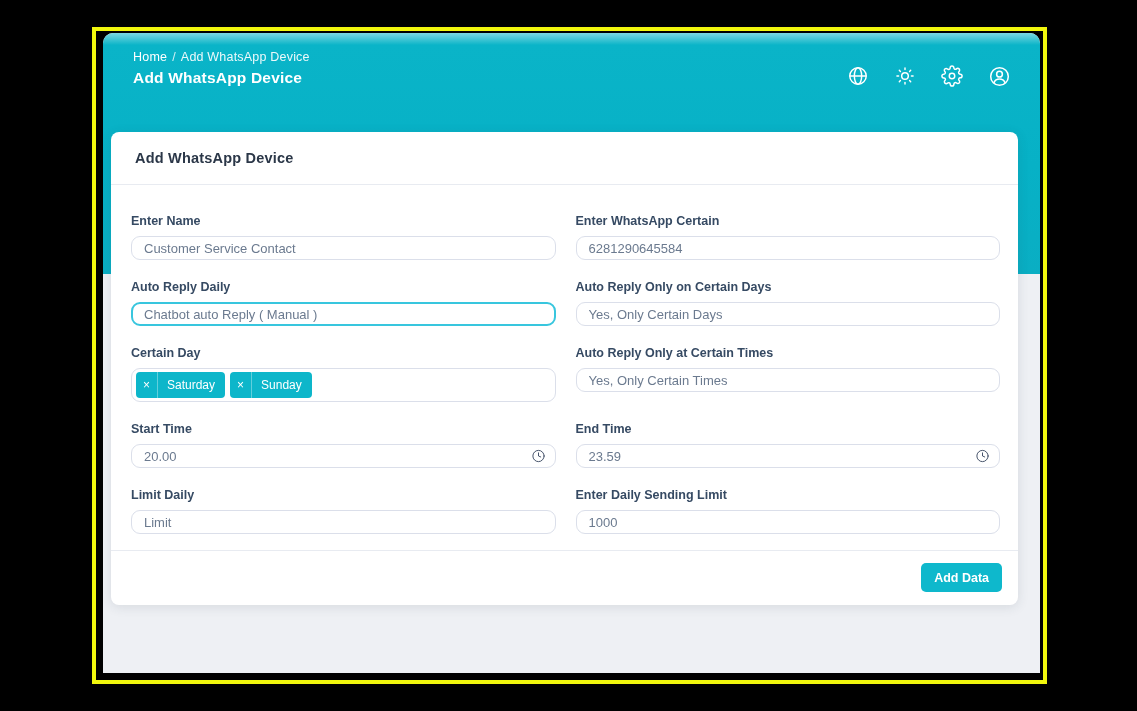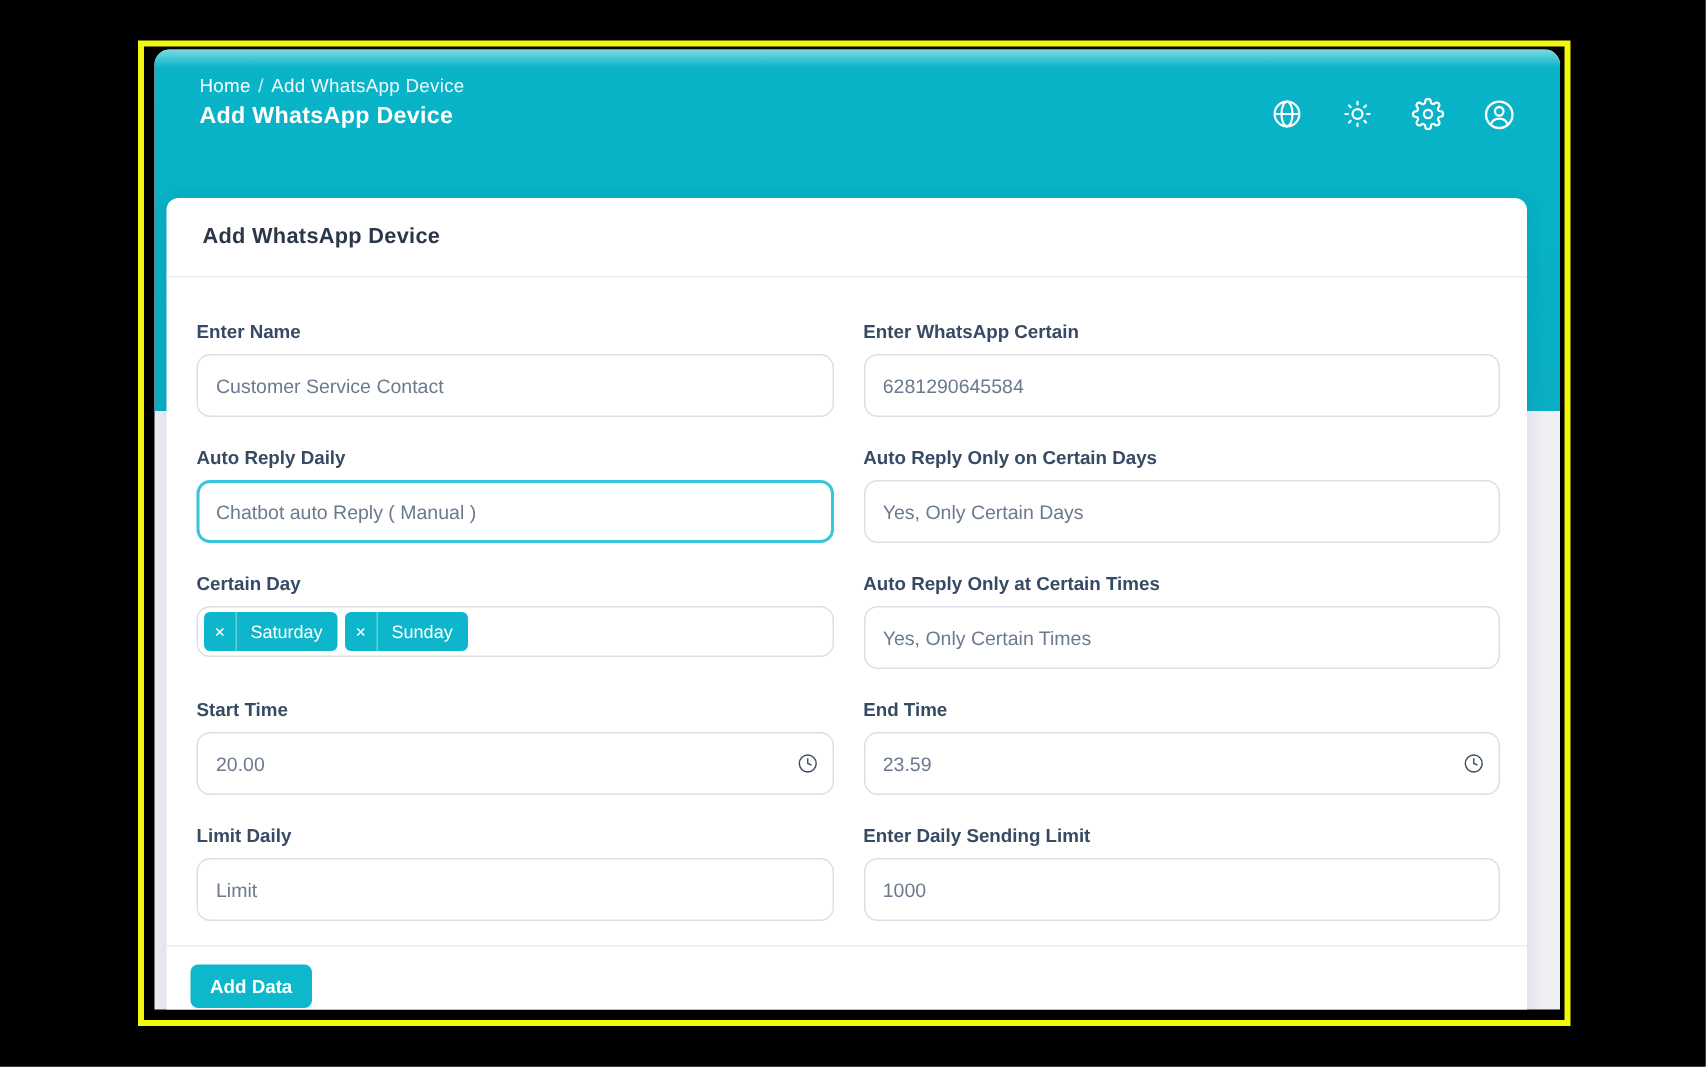--- a/index.html
+++ b/index.html
@@ -29,41 +29,41 @@
   .card { margin:-142px 22px 0 8px; background:#ffffff; border-radius:8px;
           box-shadow:0 2px 12px rgba(43,55,72,0.12); }
   .card-head { padding:17px 24px; border-bottom:1px solid #e8ebf1; }
   .card-title { font-size:14.5px; font-weight:bold; color:#2b3748; letter-spacing:.2px; }
 
   .form-grid { display:grid; grid-template-columns:1fr 1fr; column-gap:26px; row-gap:17px;
                padding:29px 18px 16px 20px;gap:20px; }
   .fgroup { display:flex; flex-direction:column; }
   .flabel { font-size:12.5px; font-weight:bold; color:#364a63; margin-bottom:8px; }
   .fwrap { position:relative; }
-  .finput { width:100%; height:42px; border:1px solid #dbdfea; border-radius:9px;
+  .finput { width:100%; height:24px; border:1px solid #dbdfea; border-radius:9px;
             background:#fff; padding:0 12px; font-size:13px; color:#6b7a8f;
             font-family:"Liberation Sans", sans-serif; outline:none; }
   .finput::placeholder { color:#6b7a8f; opacity:1; }
   .finput.focused { border:2px solid #38c6de; padding:0 11px; }
   .finput.has-icon { padding-right:34px; }
   .fwrap .suffix-icon { position:absolute; right:10px; top:50%; transform:translateY(-50%);
                         display:flex; cursor:pointer; }
   .fwrap .suffix-icon svg { stroke:#3c4a62; fill:none; stroke-width:1.5; stroke-linecap:round; }
 
   
   .tagbox { width:100%; height:34px; border:1px solid #dbdfea; border-radius:9px; background:#fff;
             display:flex; align-items:center; gap:5px; padding:0 4px; cursor:text; }
   .tag { display:flex; align-items:stretch; height:26px; background:#0db6ca; border-radius:4px;
          color:#fff; overflow:hidden; }
   .tag-x { display:flex; align-items:center; padding:0 7px; font-size:12px; line-height:1;
            border-right:1px solid rgba(255,255,255,0.35); cursor:pointer; }
   .tag-label { display:flex; align-items:center; padding:0 10px 0 9px; font-size:12px; }
 
   .card-foot { border-top:1px solid #e8ebf1; padding:12px 16px 13px 16px;
-               display:flex; }
+               display:flex; justify-content:flex-end; }
   .btn-primary { background:#0eb8cc; color:#fff; border:none; border-radius:5px;
                  height:29px; padding:0 13px; font-size:12.5px; font-weight:bold;
                  font-family:"Liberation Sans", sans-serif; cursor:pointer; }
 </style>
 </head>
 <body>
 
 <div class="frame">
   <div class="window">
 

